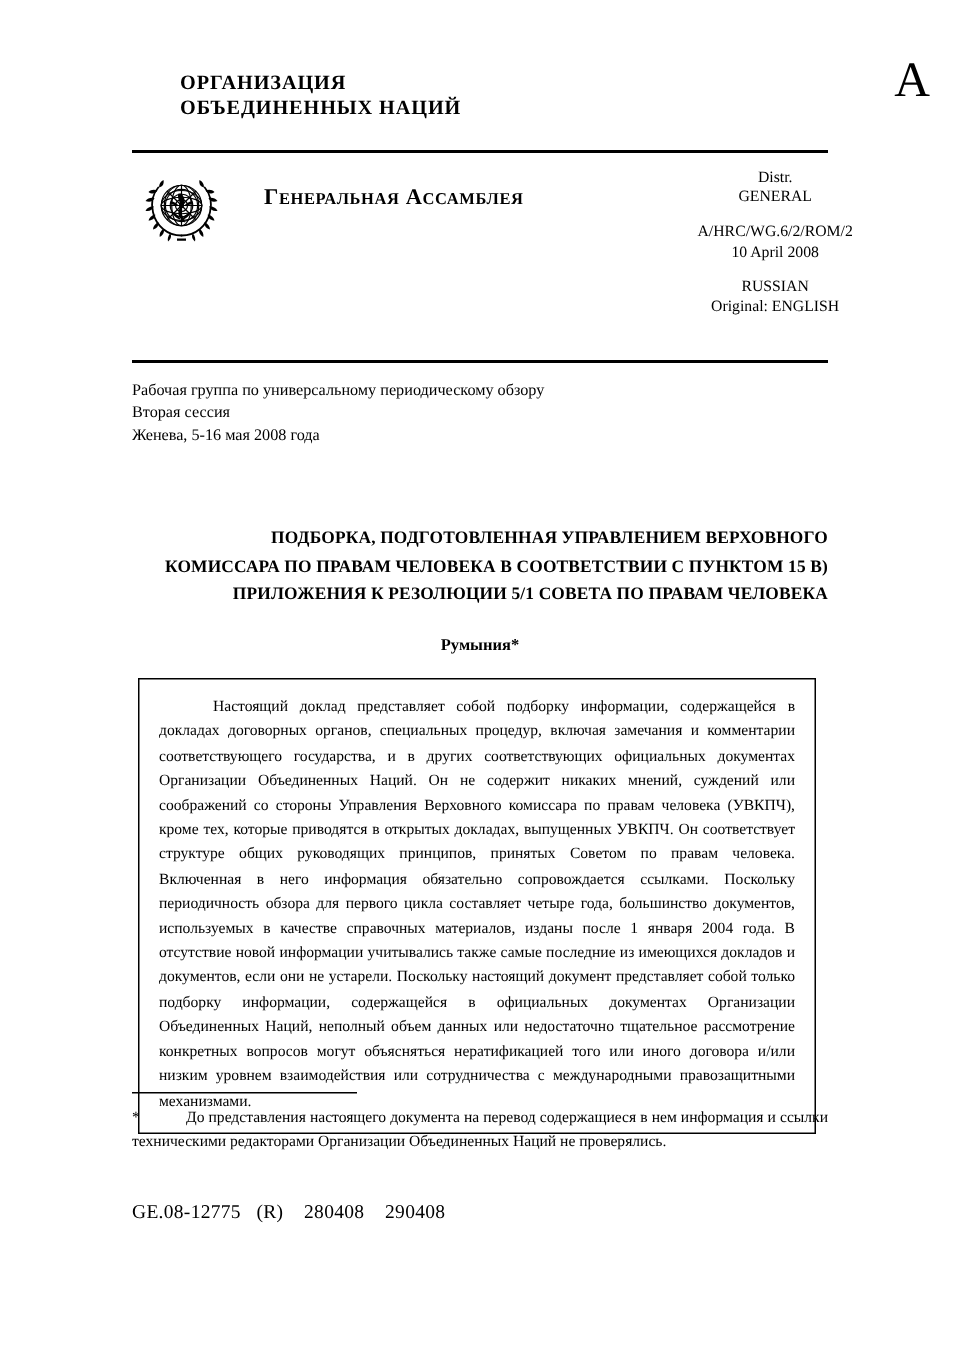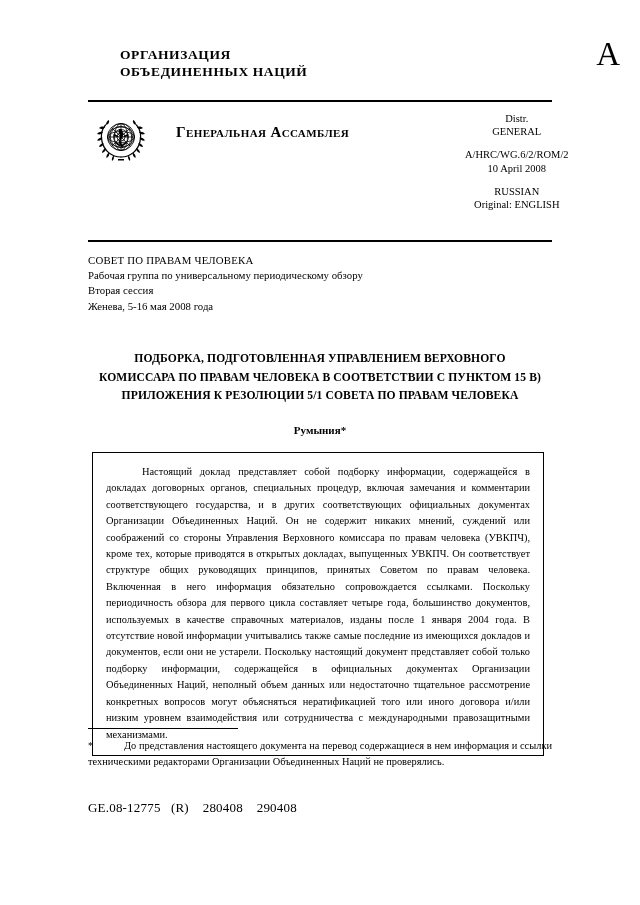--- a/index.html
+++ b/index.html
@@ -119,21 +119,21 @@
     line-height: 15.2px;
   }
   .council .caps { letter-spacing: 0.2px; }
 
   
   .main-title {
     position: absolute;
     left: 88px;
     top: 350px;
     width: 464px;
-    text-align: center;
+    text-align: right;
     font-weight: bold;
     font-size: 11.6px;
     line-height: 18.5px;
     letter-spacing: 0.1px;
   }
   .main-title .tline { display: block; }
 
   .country {
     position: absolute;
     left: 88px;
@@ -277,21 +277,20 @@
       <div class="grp">
         <div>RUSSIAN</div>
         <div>Original:  ENGLISH</div>
       </div>
     </div>
   </div>
 
   <div class="rule-bottom"></div>
 
   <div class="council">
-    <div class="caps">СОВЕТ ПО ПРАВАМ ЧЕЛОВЕКА</div>
     <div>Рабочая группа по универсальному периодическому обзору</div>
     <div>Вторая сессия</div>
     <div>Женева, 5-16 мая 2008 года</div>
   </div>
 
   <div class="main-title">
     <span class="tline">ПОДБОРКА, ПОДГОТОВЛЕННАЯ УПРАВЛЕНИЕМ ВЕРХОВНОГО</span>
     <span class="tline">КОМИССАРА ПО ПРАВАМ ЧЕЛОВЕКА В СООТВЕТСТВИИ С ПУНКТОМ 15 В)</span>
     <span class="tline">ПРИЛОЖЕНИЯ К РЕЗОЛЮЦИИ 5/1 СОВЕТА ПО ПРАВАМ ЧЕЛОВЕКА</span>
   </div>

